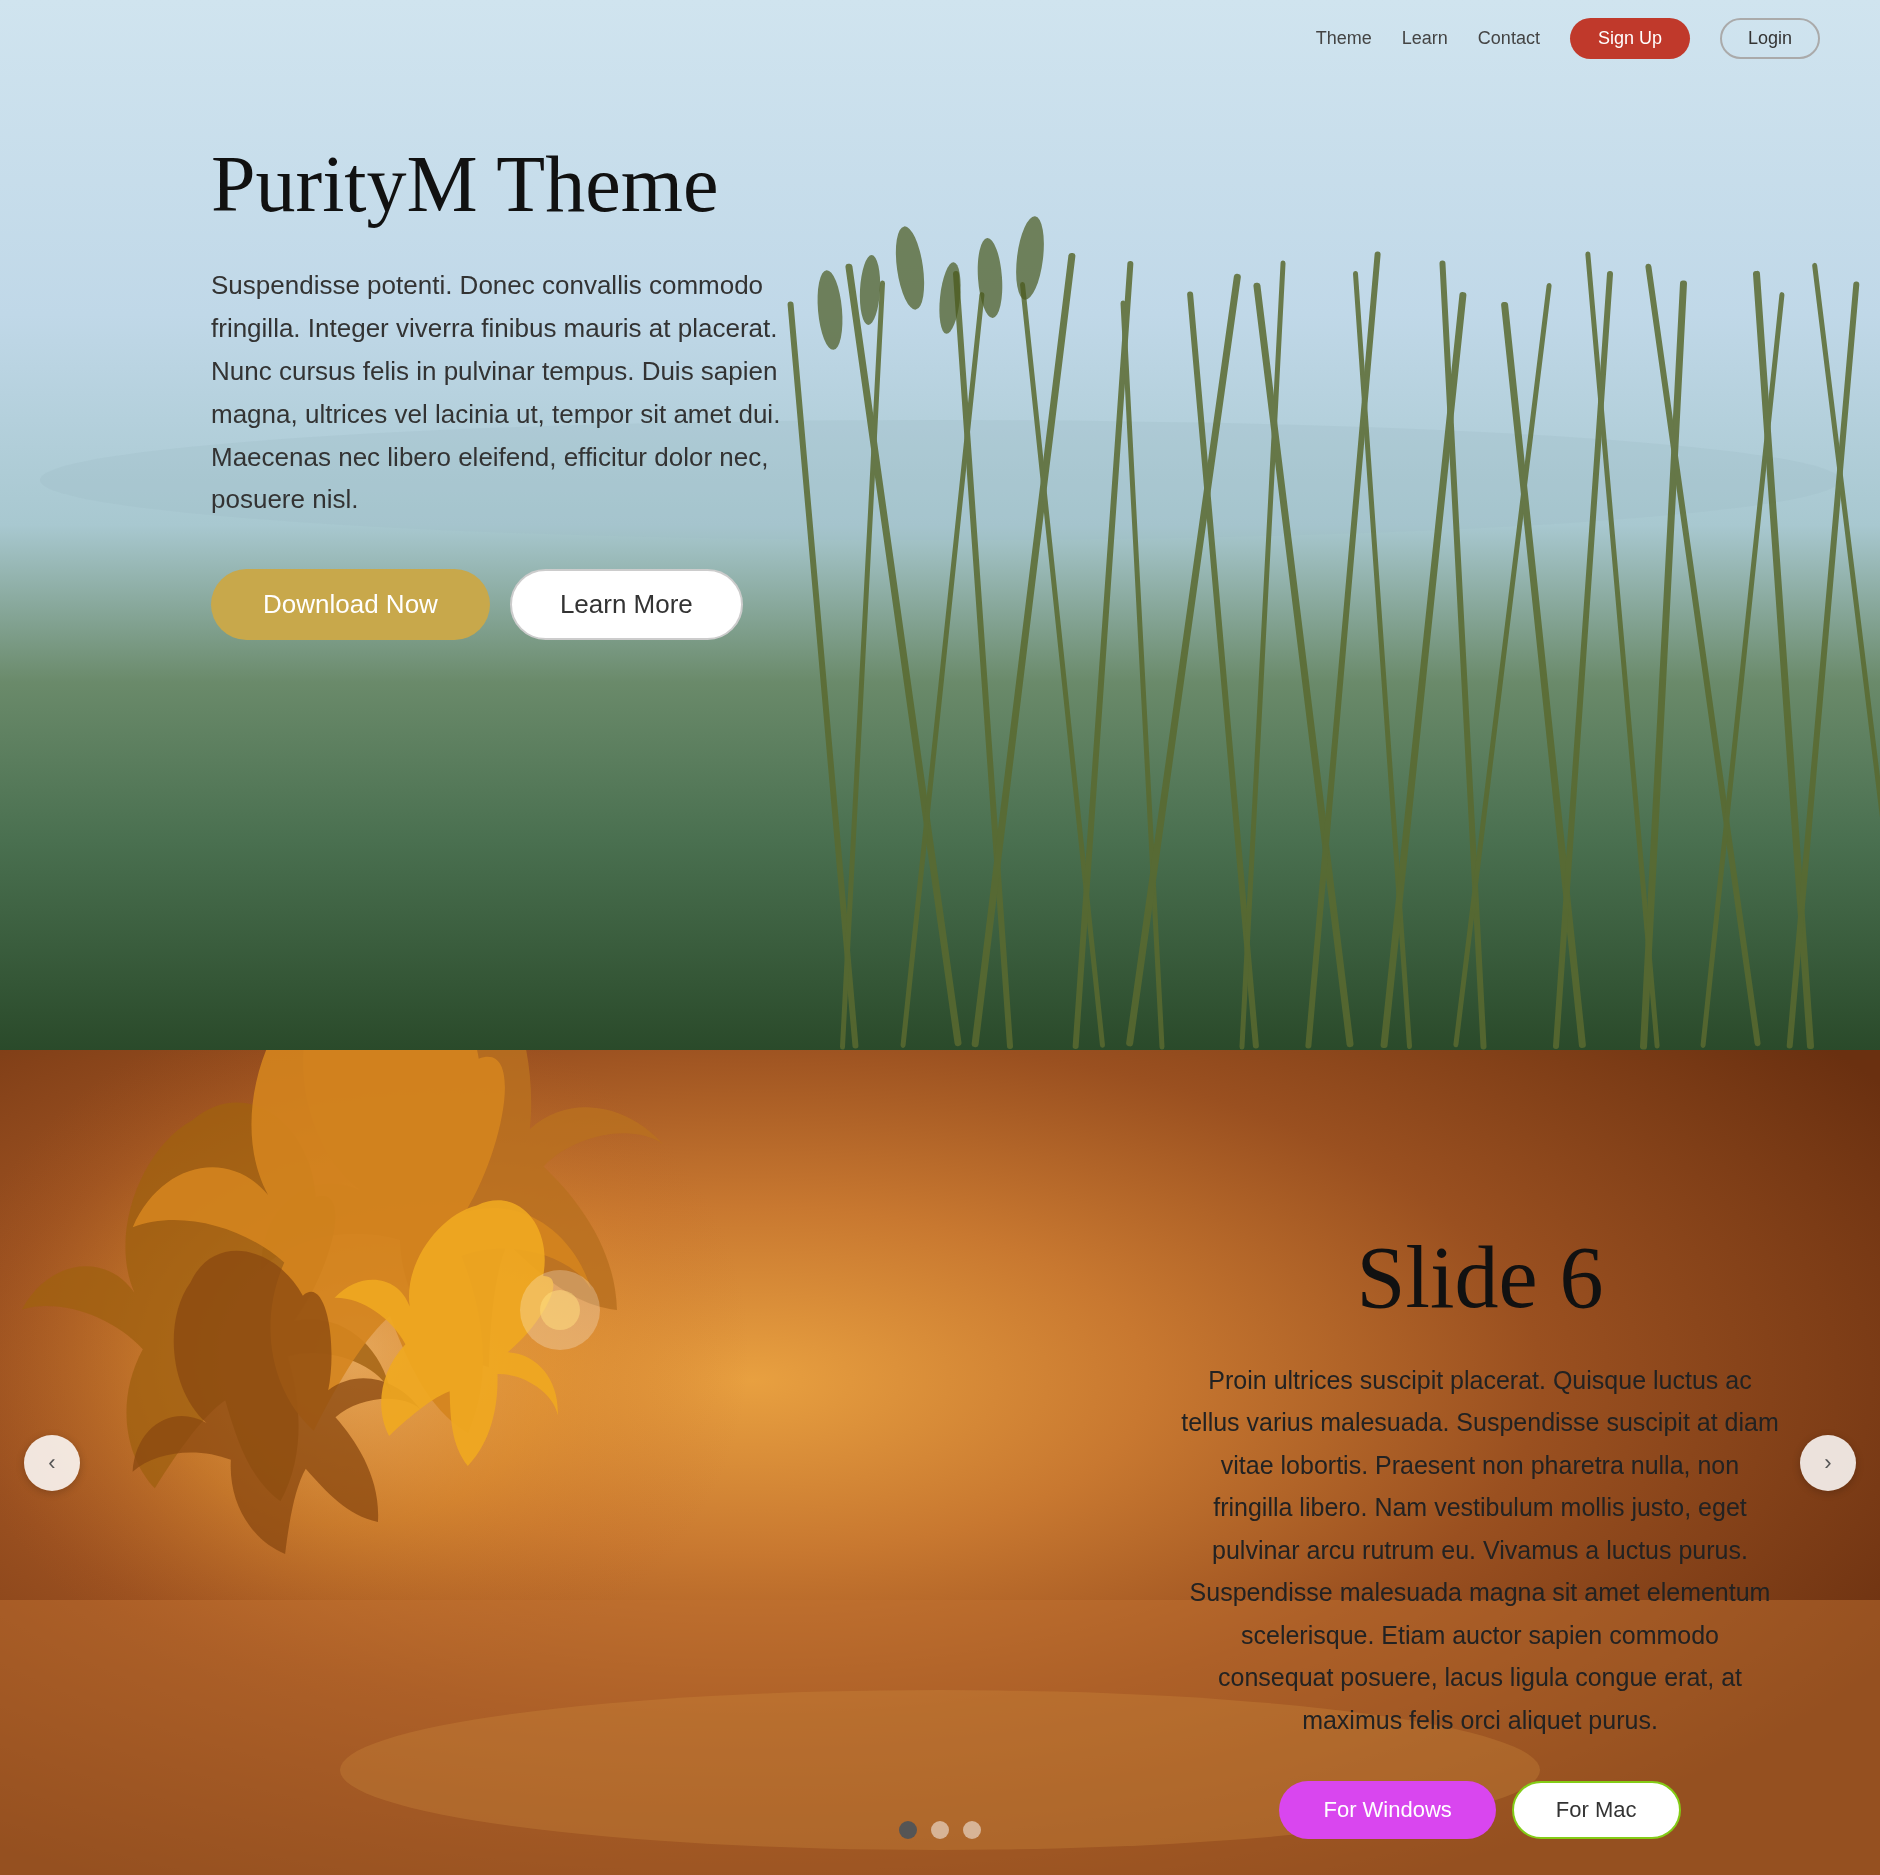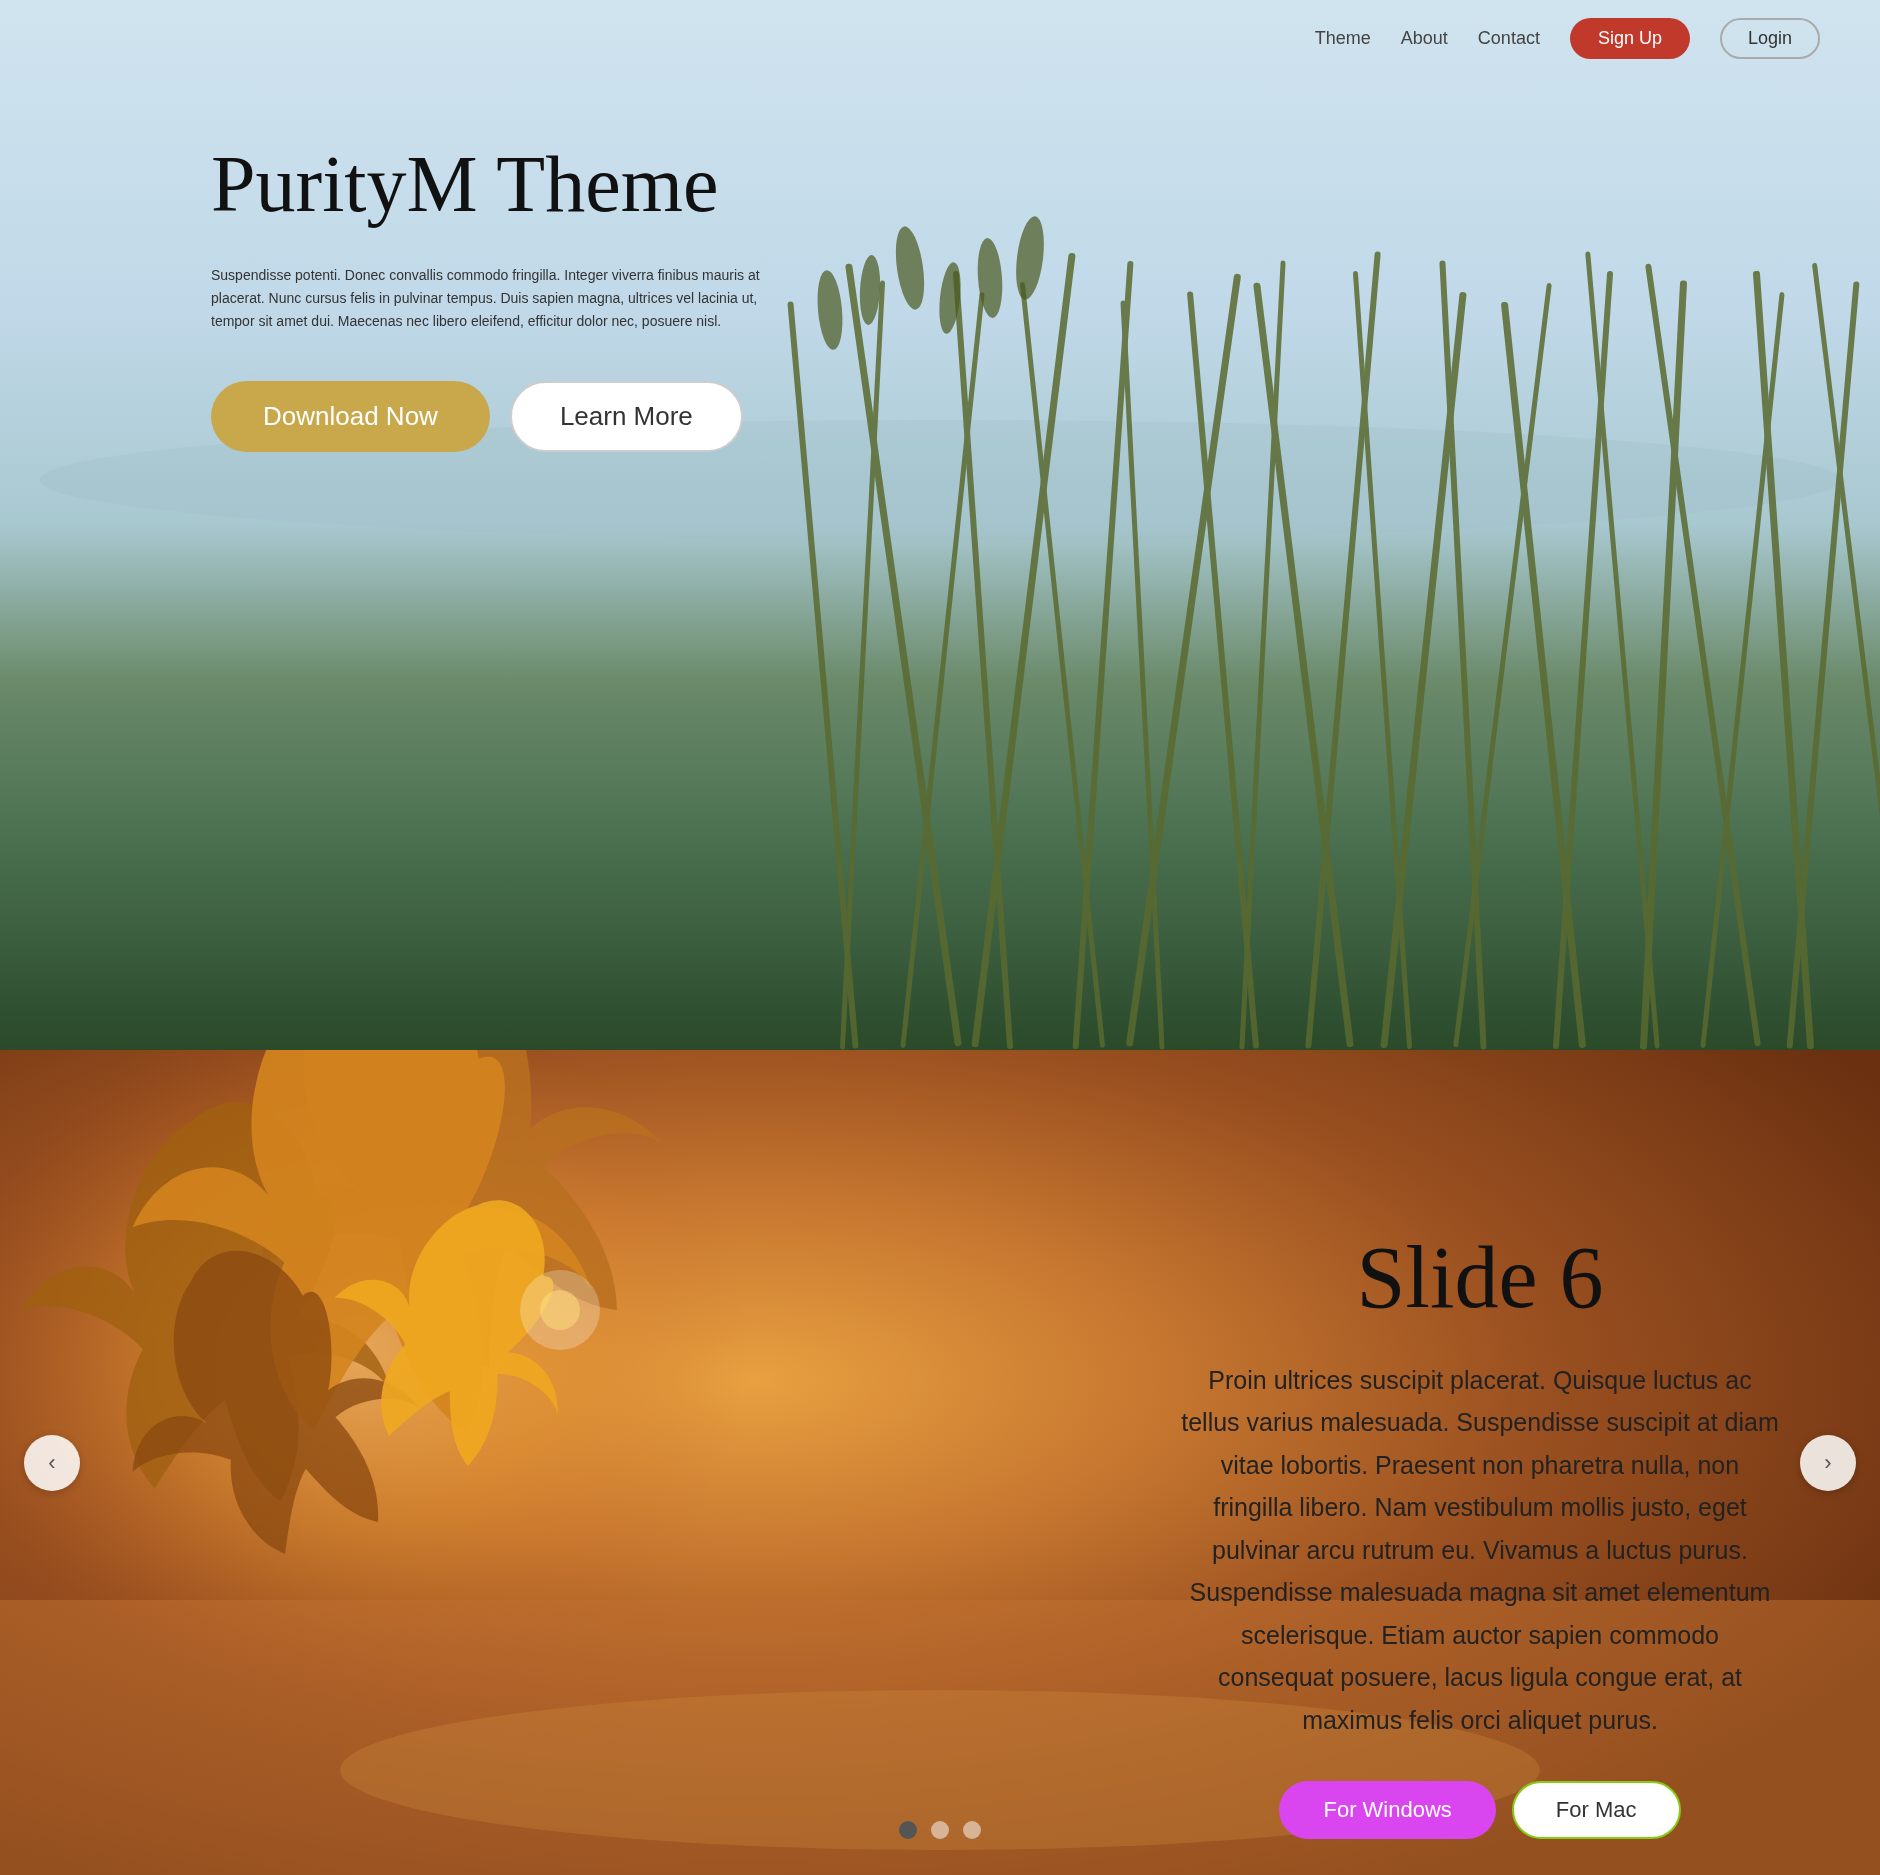--- a/index.html
+++ b/index.html
@@ -89,21 +89,21 @@
     .hero-title {
       font-size: 80px;
       font-weight: 400;
       color: #111;
       line-height: 1.1;
       margin-bottom: 36px;
       font-family: 'Georgia', serif;
     }
     .hero-text {
       font-family: Arial, sans-serif;
-      font-size: 14px;
+      font-size: 26px;
       color: #333;
       line-height: 1.65;
       margin-bottom: 48px;
       max-width: 580px;
     }
     .hero-buttons {
       display: flex;
       gap: 20px;
       align-items: center;
     }
@@ -230,21 +230,21 @@
       height: 100%;
       pointer-events: none;
     }
   </style>
 </head>
 <body>
 
 <nav>
   <div class="nav-links">
     <a class="nav-link">Theme</a>
-    <a class="nav-link">About</a>
+    <a class="nav-link">Learn</a>
     <a class="nav-link">Contact</a>
     <button class="btn-signup">Sign Up</button>
     <button class="btn-login">Login</button>
   </div>
 </nav>
 
 <section class="hero">
   <div class="hero-bg"></div>
   <div class="hero-overlay"></div>
 

